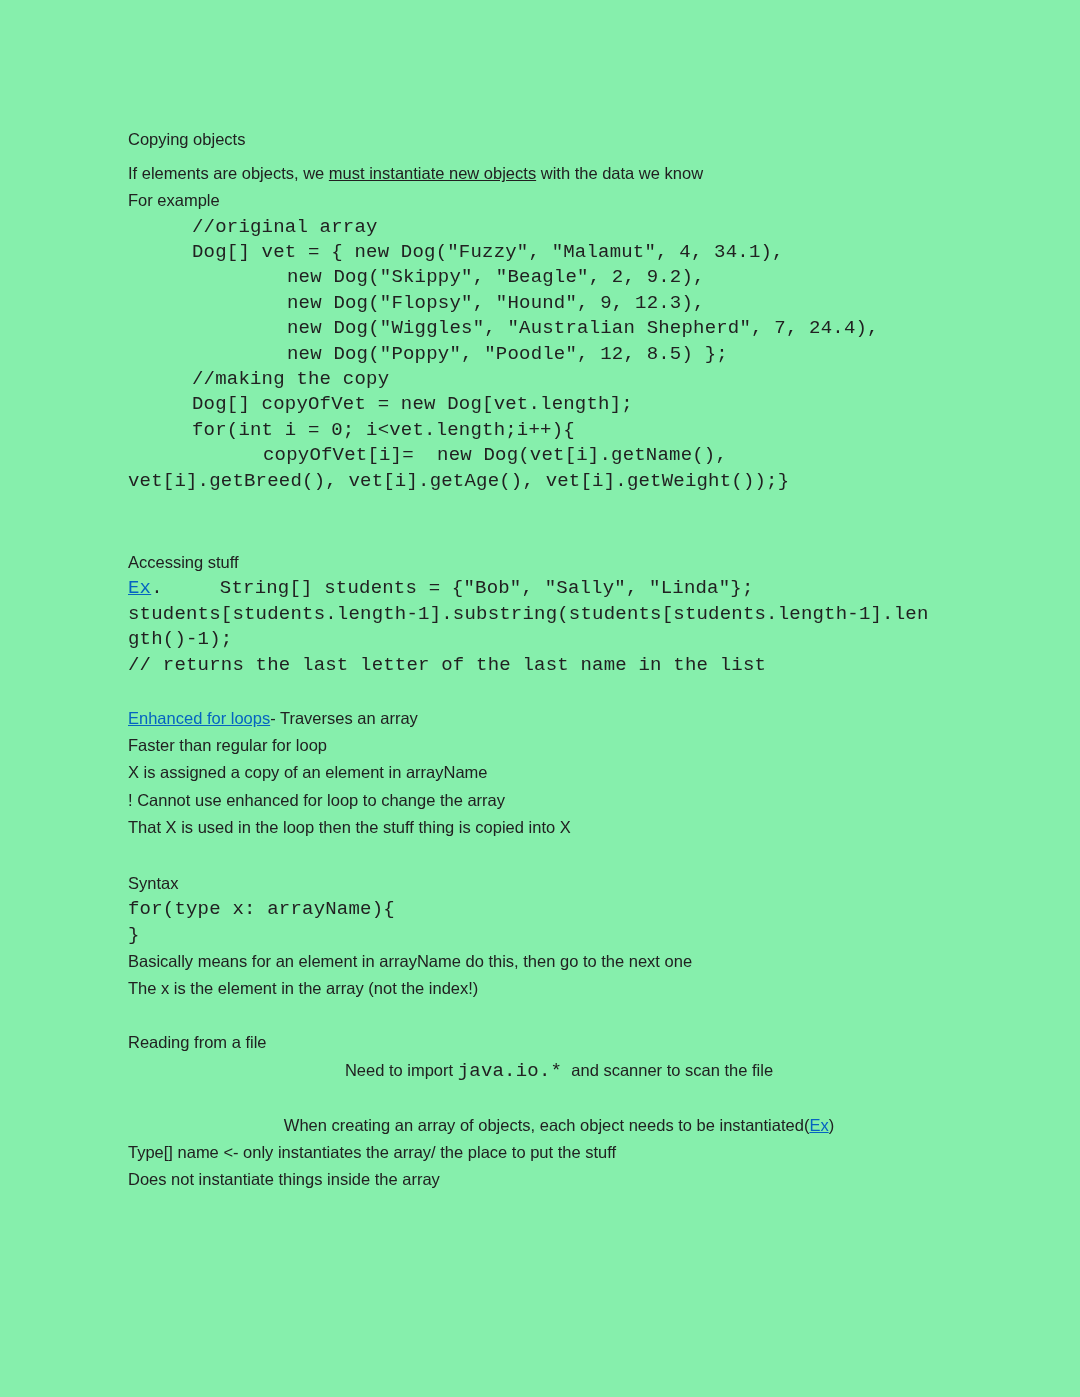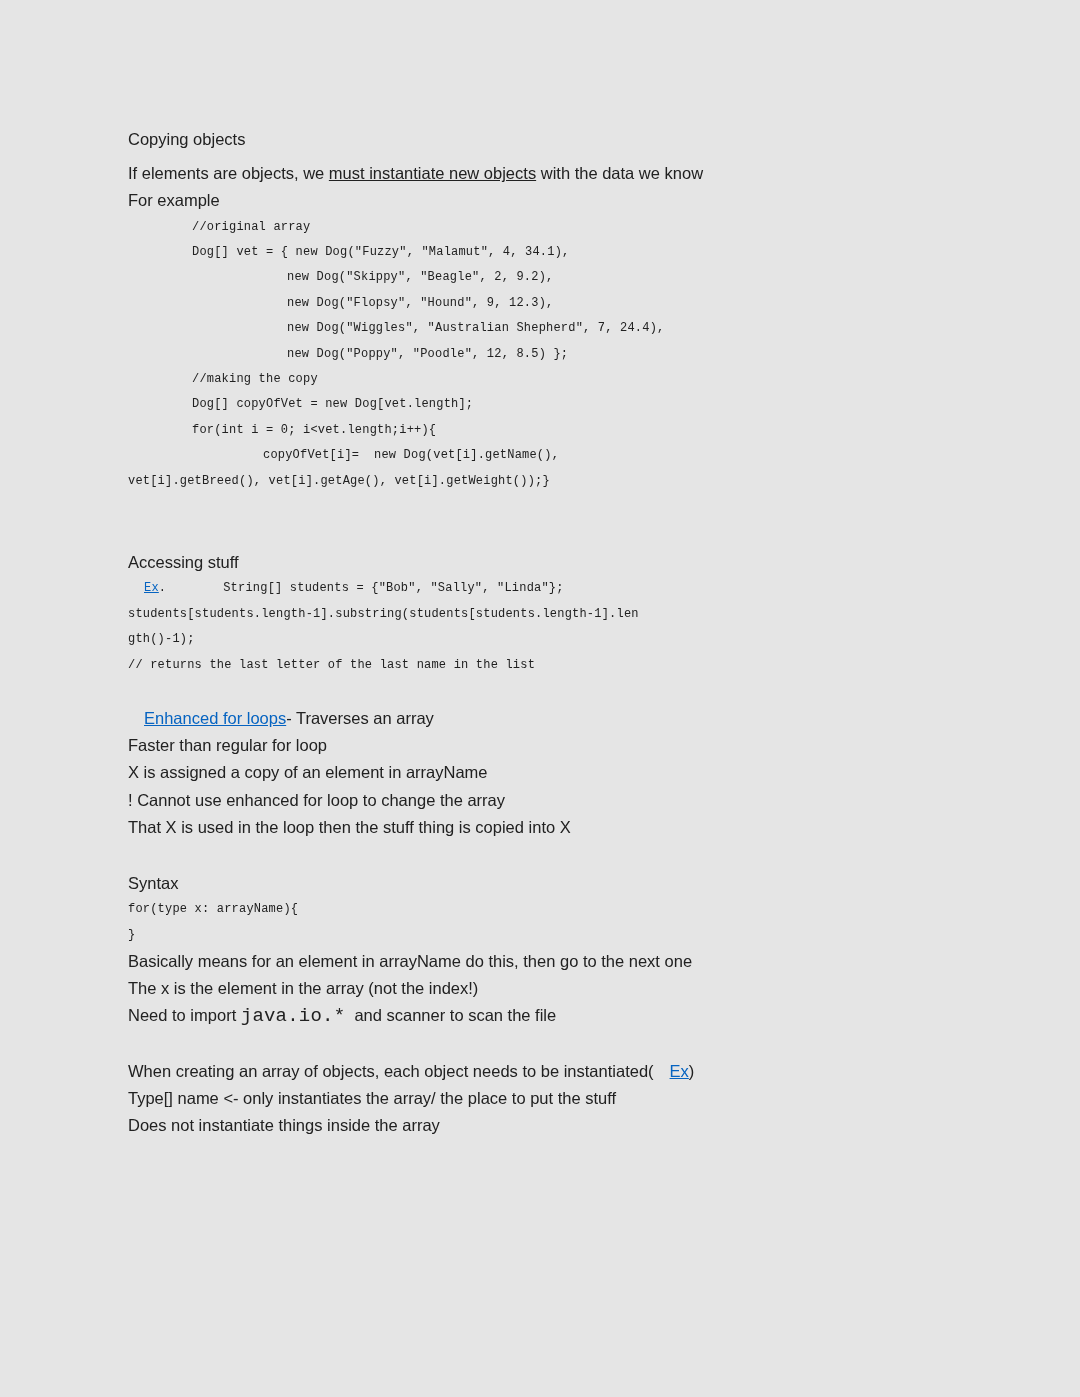--- a/index.html
+++ b/index.html
@@ -6,59 +6,58 @@
   html, body {
     margin: 0;
     padding: 0;
     background: #ffffff;
   }
   .page {
     position: relative;
     box-sizing: border-box;
     width: 1080px;
     height: 1397px;
-    background: #e5e5e5;
+    background: #86efac;
     padding: 126px 90px 0 128px;
     overflow: hidden;
     font-family: "Liberation Sans", sans-serif;
     font-size: 16.5px;
     line-height: 27.2px;
     color: #212121;
   }
   p { margin: 0; }
   .sp  { margin-top: 7px; }
   .gap-lg { margin-top: 55px; }
   .gap-md { margin-top: 27px; }
   .gap-md2 { margin-top: 29px; }
   .u { text-decoration: underline; }
   .link {
     color: #0563c1;
     text-decoration: underline;
     cursor: pointer;
-    margin-left: 16px;
   }
   .code {
     font-family: "Liberation Mono", "DejaVu Sans Mono", monospace;
-    font-size: 12px;
+    font-size: 19px;
     line-height: 25.4px;
     letter-spacing: 0.2px;
     white-space: pre;
     color: #212121;
   }
   .mono-inline {
     font-family: "Liberation Mono", "DejaVu Sans Mono", monospace;
     font-size: 19px;
     letter-spacing: 0.2px;
   }
   .ind0 { padding-left: 0; }
   .ind1 { padding-left: 64px; }
   .ind2 { padding-left: 159px; }
   .ind3 { padding-left: 135px; }
   .tabbed { margin-left: 57px; }
-  .prewrap { white-space: pre-wrap; }
+  .prewrap { white-space: pre-wrap; text-align: center; }
 </style>
 </head>
 <body>
 
 <div class="page">
 
   <p>Copying objects</p>
   <p class="sp"><span>If elements are objects, we </span><span class="u">must instantiate new objects</span><span> with the data we know</span></p>
   <p>For example</p>
 
@@ -89,19 +88,20 @@
   <p>X is assigned a copy of an element in arrayName</p>
   <p>! Cannot use enhanced for loop to change the array</p>
   <p>That X is used in the loop then the stuff thing is copied into X</p>
 
   <p class="gap-md2">Syntax</p>
   <div class="code">for(type x: arrayName){</div>
   <div class="code">}</div>
   <p>Basically means for an element in arrayName do this, then go to the next one</p>
   <p>The x is the element in the array (not the index!)</p>
 
+  <p class="gap-md">Reading from a file</p>
   <p class="prewrap"><span>Need to import </span><span class="mono-inline">java.io.*</span><span>  and scanner to scan the file</span></p>
 
   <p class="gap-md prewrap"><span>When creating an array of objects, each object needs to be instantiated(</span><a class="link">Ex</a><span>)</span></p>
   <p>Type[] name &lt;- only instantiates the array/ the place to put the stuff</p>
   <p>Does not instantiate things inside the array</p>
 
 </div>
 
 </body></html>

